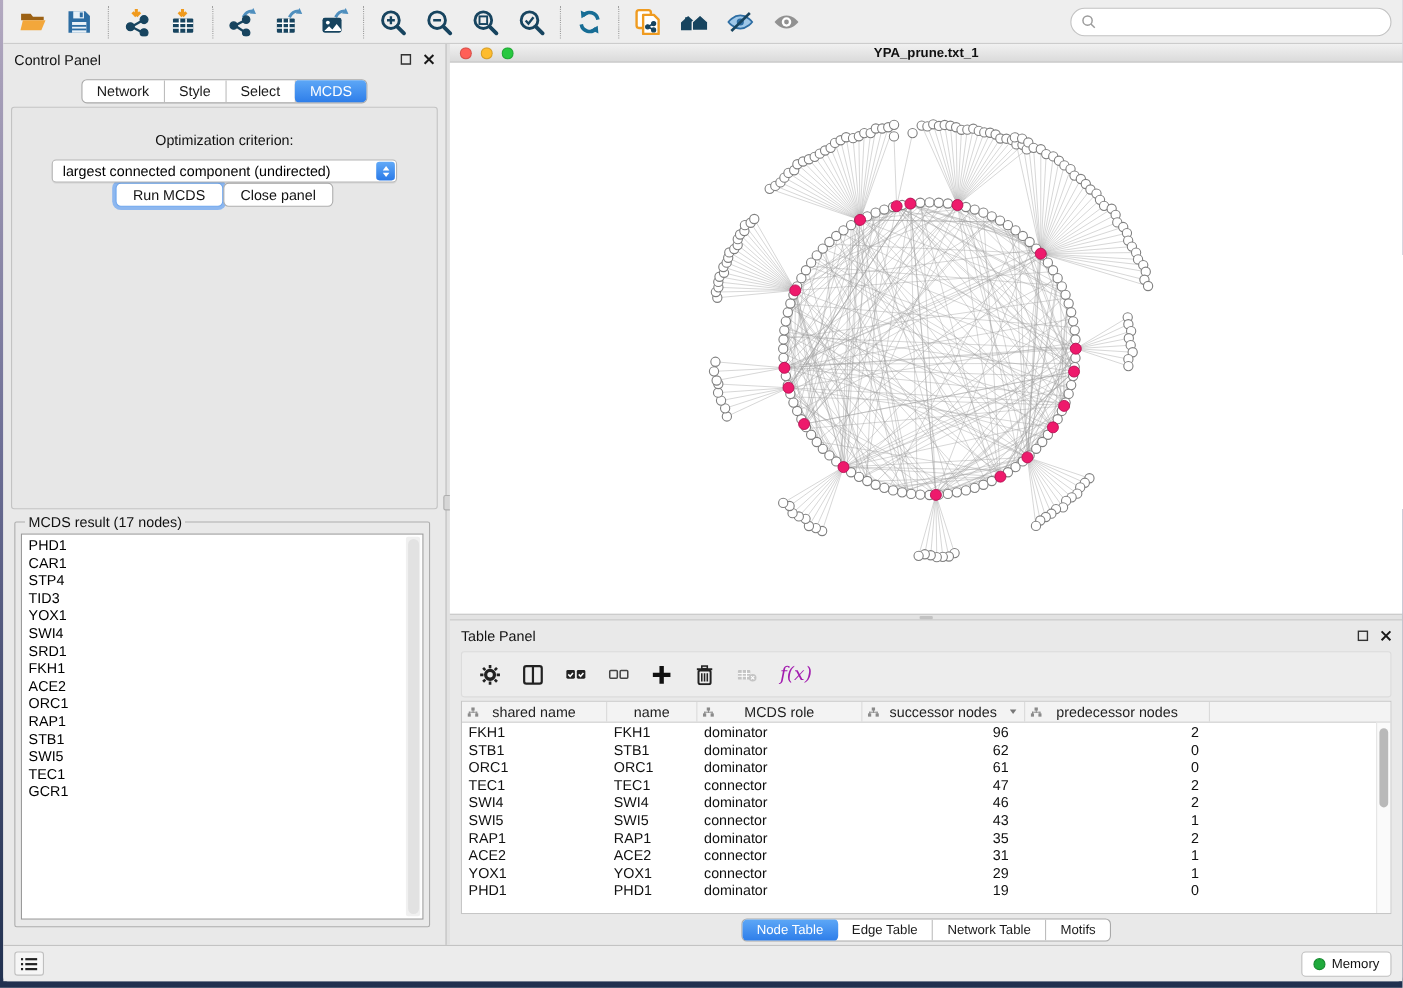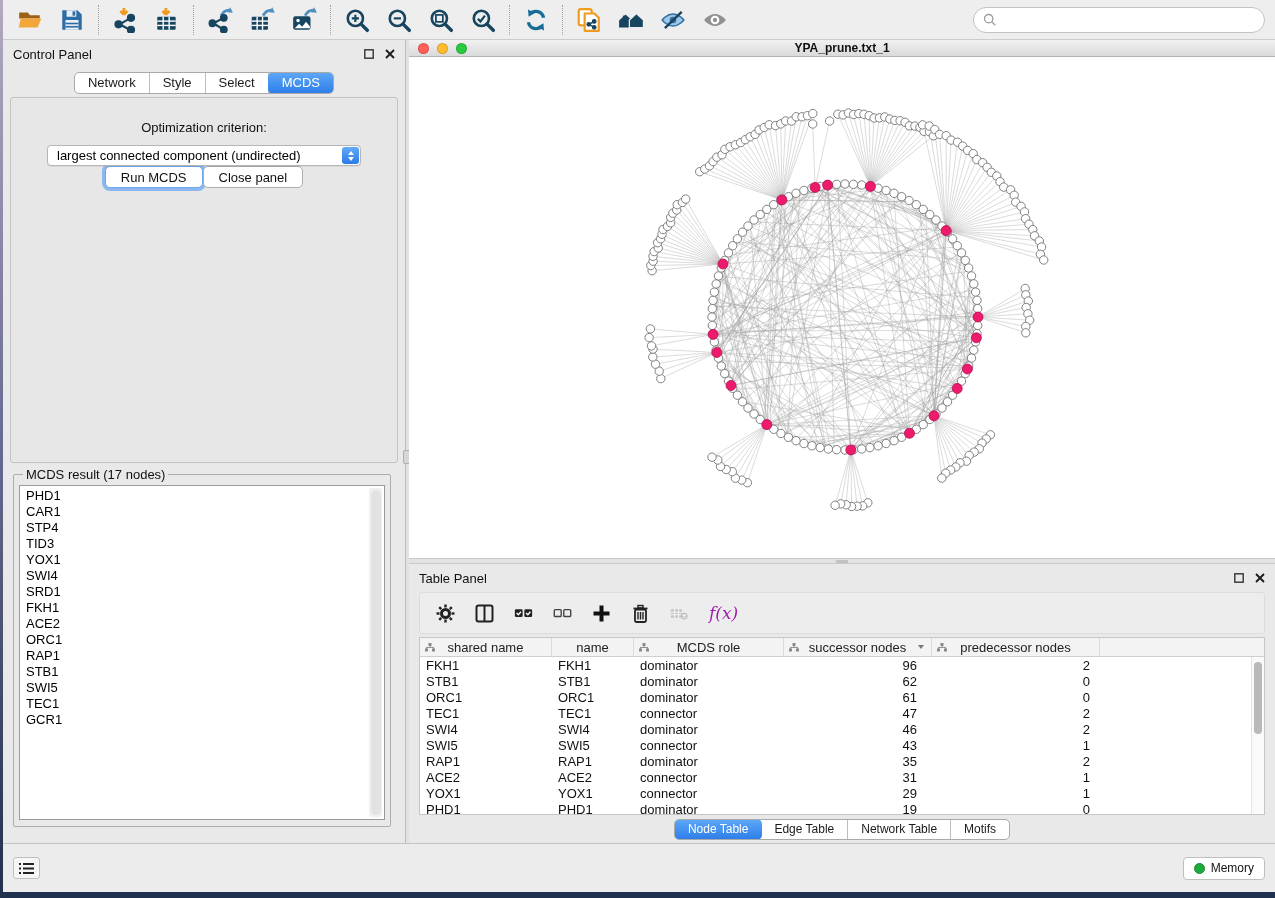--- a/index.html
+++ b/index.html
@@ -119,21 +119,21 @@
   .td.numcell-a { padding-right:15px; text-align:right; }
   .td.numcell-b { padding-right:10px; text-align:right; }
   .col-0 { width:132px; } .col-1 { width:82px; } .col-2 { width:150px; }
   .col-3 { width:148px;text-align:center; } .col-4 { width:168px; } .col-f { flex:1; }
   .tbl-vscroll { position:absolute; right:0; top:19px; bottom:0; width:13px; background:#fafafa; border-left:1px solid #e4e4e4; }
   .tbl-vthumb { position:absolute; left:2px; right:2px; top:5px; height:72px; background:#b9b9b9; border-radius:6px; }
   .tp-tabs-row { height:28px; flex:none; display:flex; align-items:center; justify-content:center; }
   #tp-tabs { font-size:12px; }
   
   .status-bar {
-    height:49px; flex:none; background:#ececec; border-top:1px solid #c3c3c3;
+    height:33px; flex:none; background:#ececec; border-top:1px solid #c3c3c3;
     display:flex; align-items:center; padding:0 10px;
   }
   .list-btn { width:27px; height:22px; border:1px solid #bfbfbf; background:#f6f6f6; border-radius:3px; display:flex; align-items:center; justify-content:center; }
   .memory-btn {
     margin-left:auto; height:23px; background:#fff; border:1px solid #bfbfbf; border-radius:4px;
     display:flex; align-items:center; gap:6px; padding:0 10px; font-size:12px; color:#111;
   }
   .mem-dot { width:11px; height:11px; border-radius:50%; background:#1faa3c; border:1px solid #178a30;}
 </style>
 </head>

